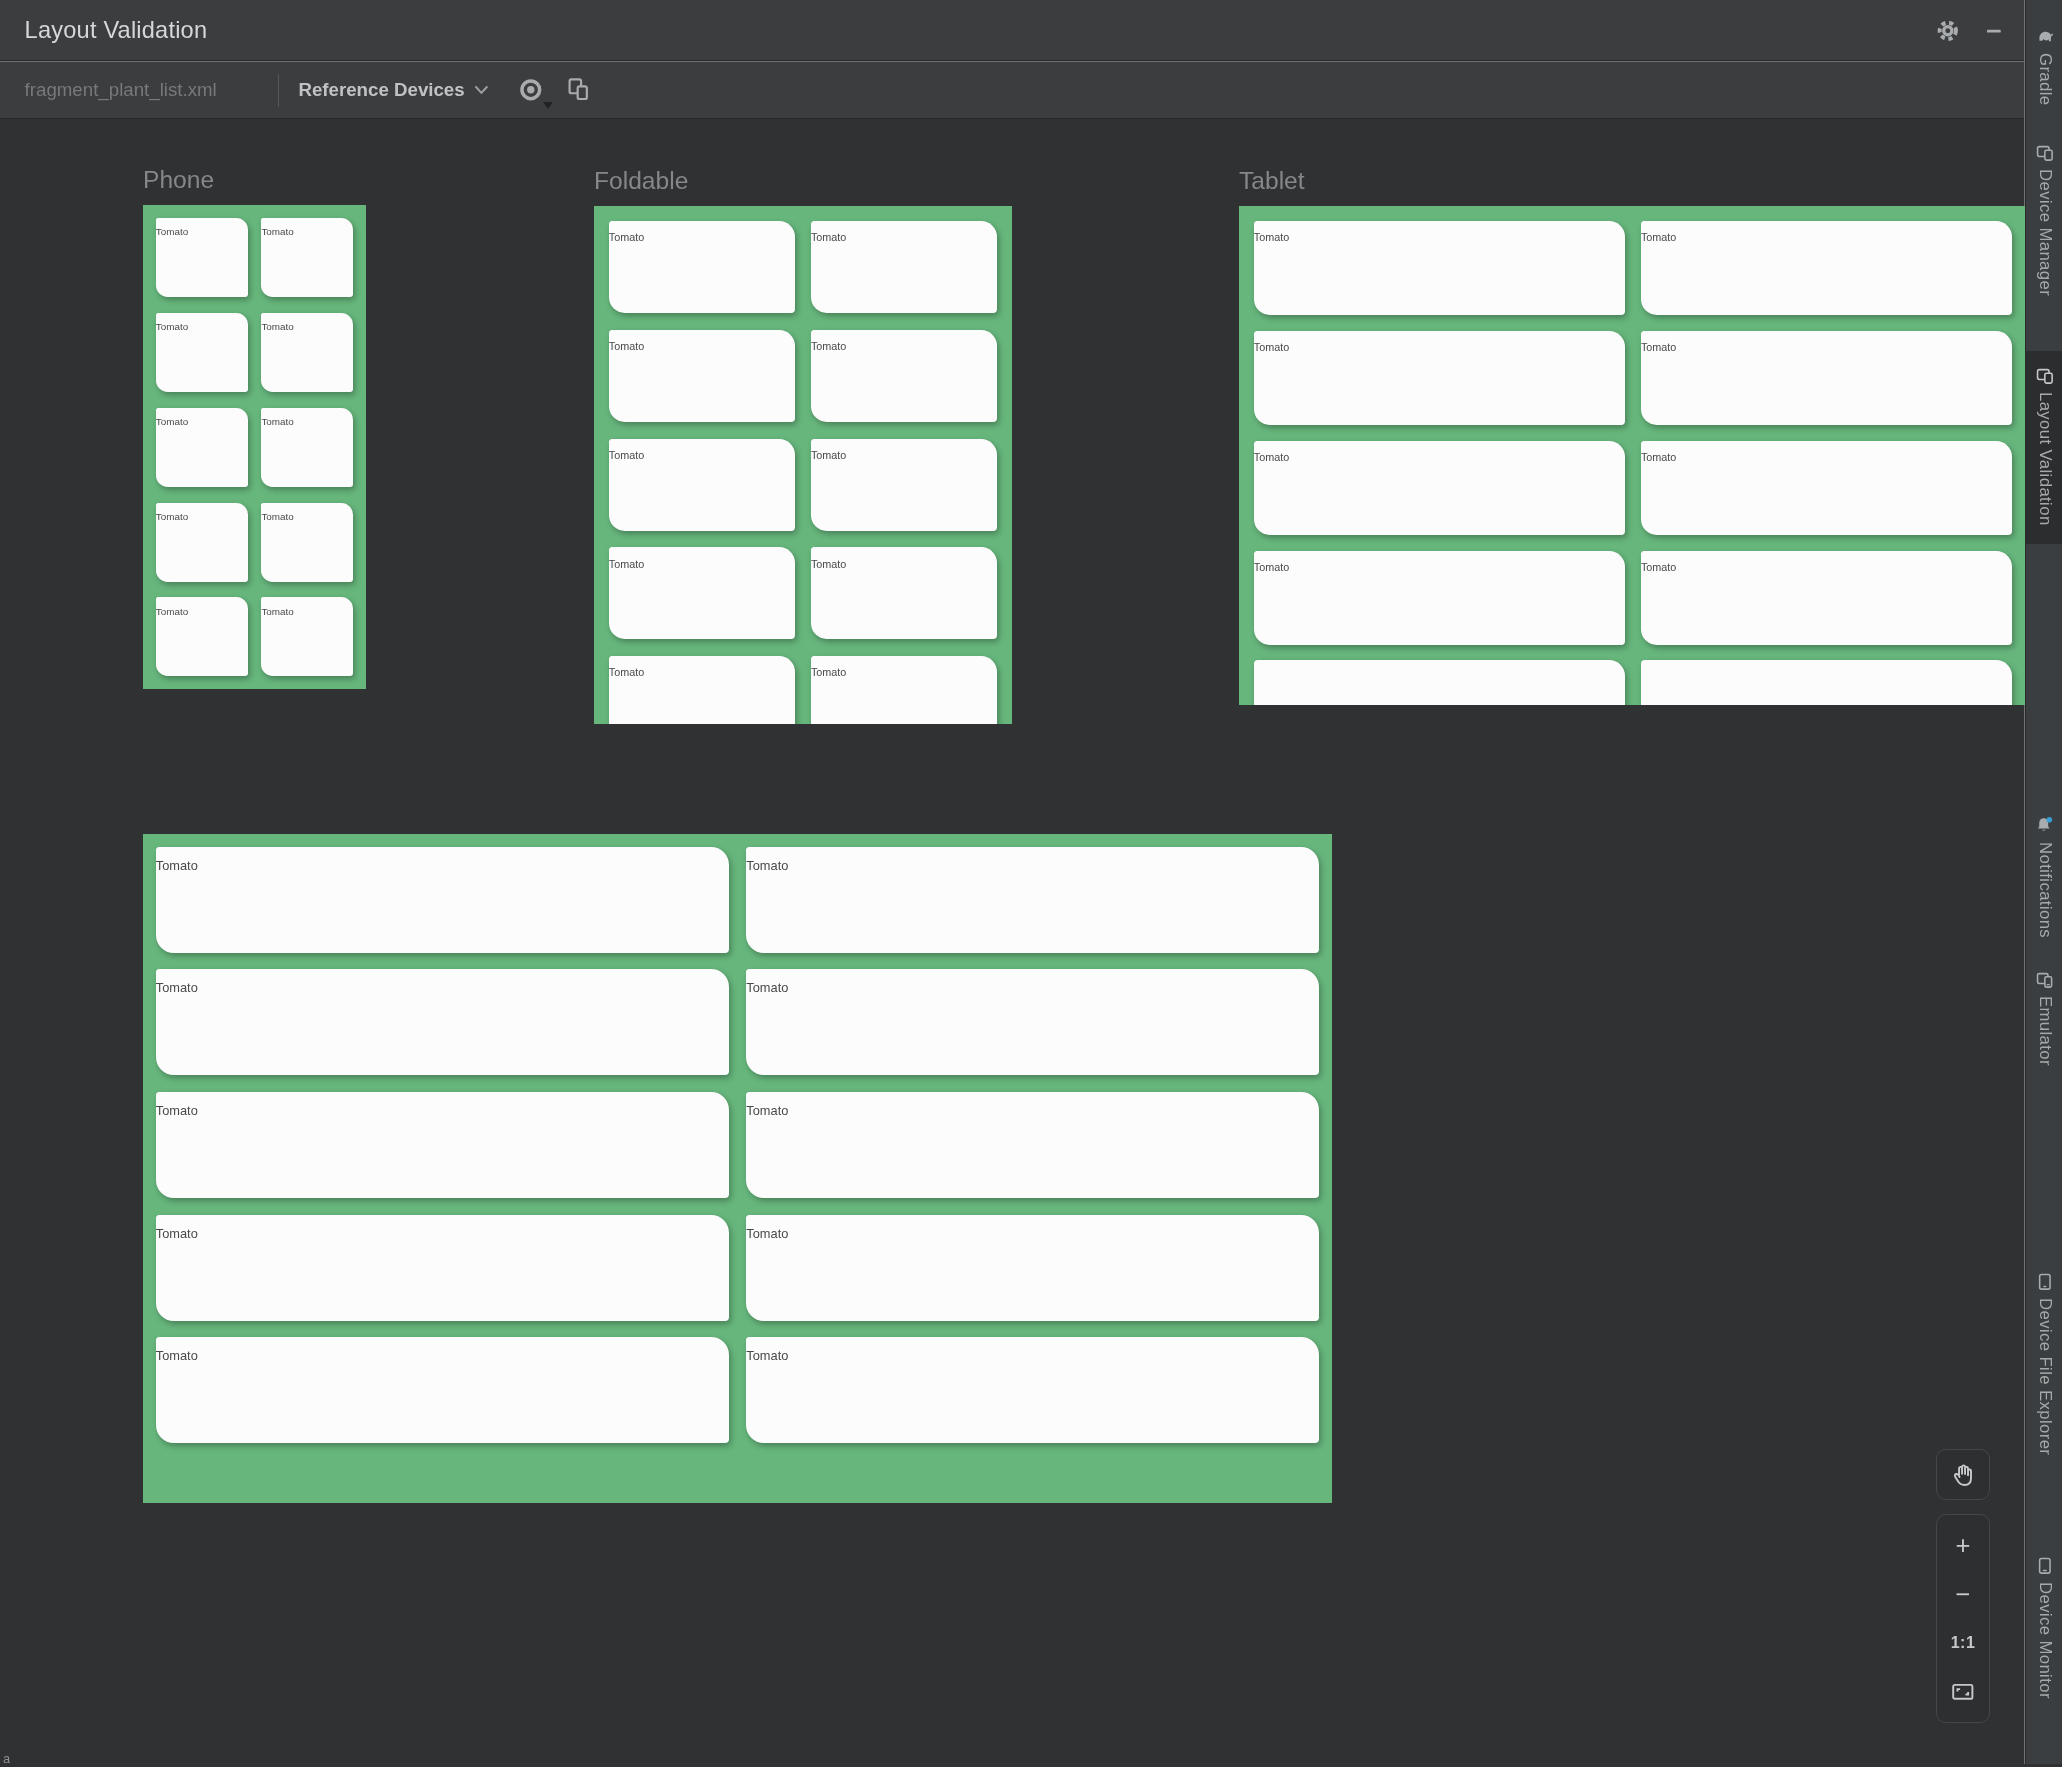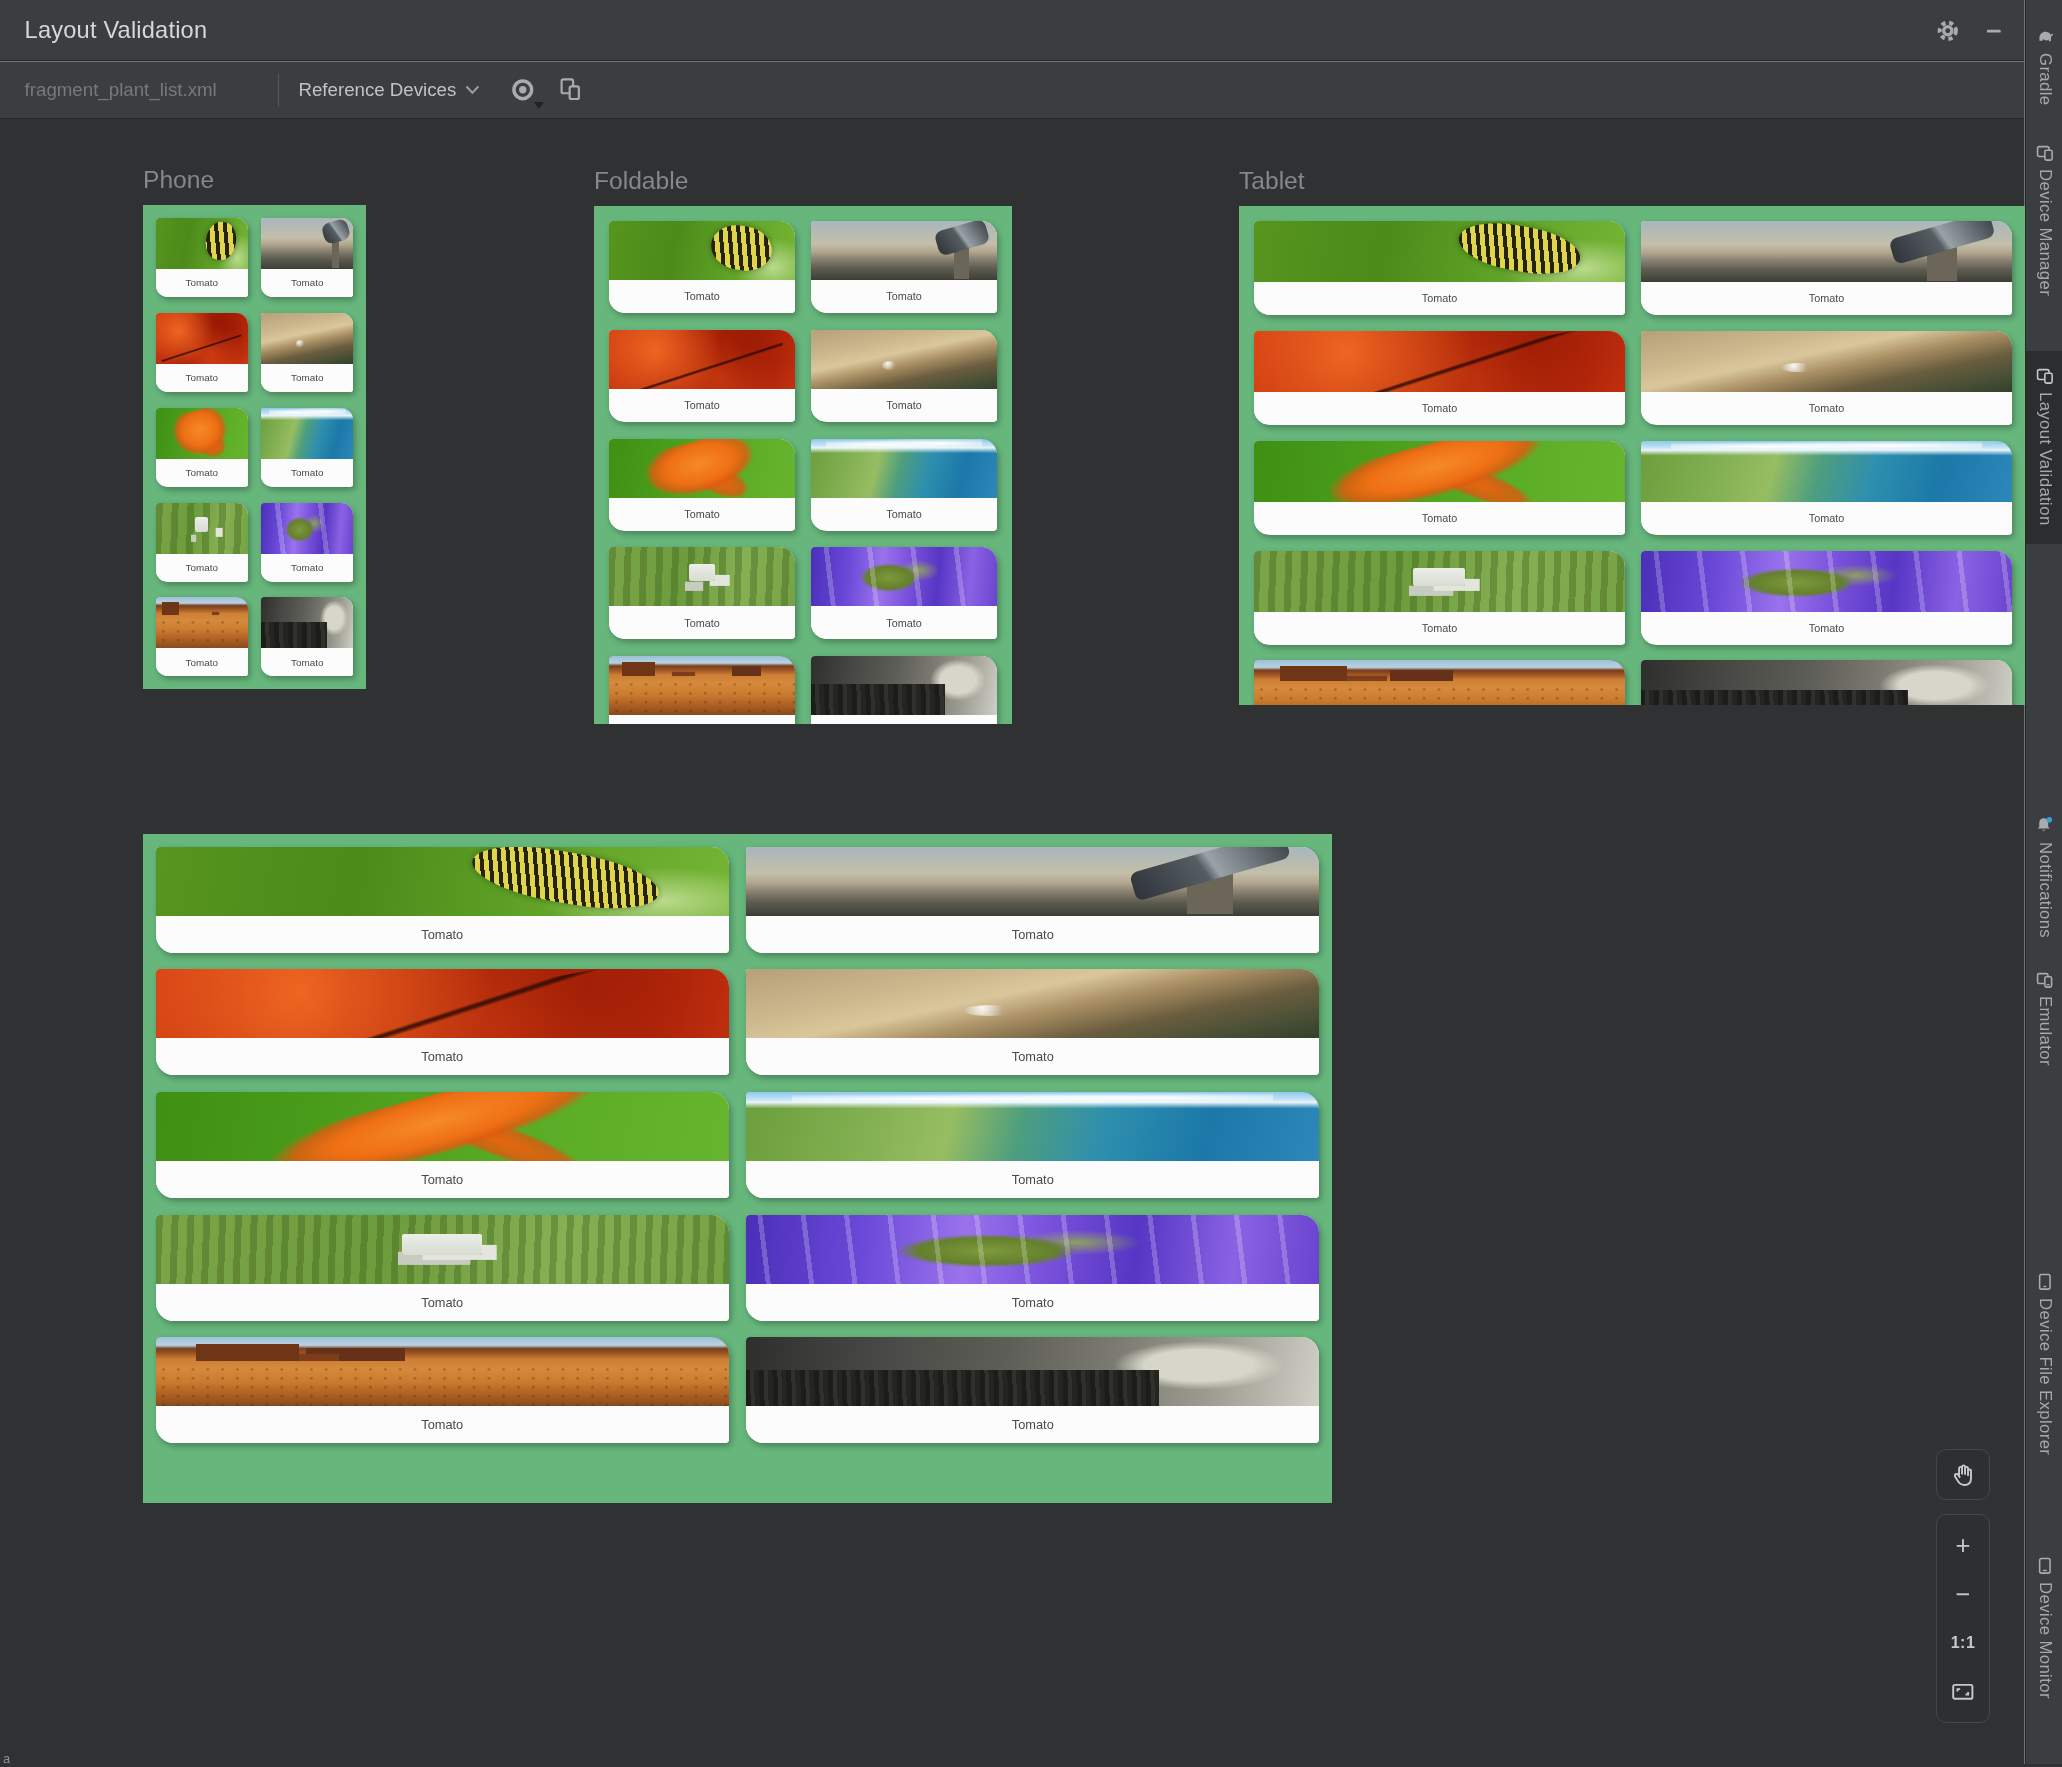--- a/index.html
+++ b/index.html
@@ -11,21 +11,21 @@
   .titlebar { position:absolute; left:0; top:0; width:2024px; height:61px;
     background:#3B3D3F; border-bottom:1px solid #27292B; display:flex; align-items:center; }
   .titlebar .title { margin-left:24.6px; font-size:23.6px; font-weight:500; color:#D5D7D9; letter-spacing:0.2px; }
   .titlebar-actions { position:absolute; right:19.7px; top:0; height:61px; display:flex; align-items:center; gap:19.7px; }
   .icon-btn { display:flex; align-items:center; justify-content:center; cursor:pointer; }
 
   .toolbar { position:absolute; left:0; top:62px; width:2024px; height:57px;
     background:#3B3D3F; border-bottom:1px solid #27292B; display:flex; align-items:center; }
   .file-name { margin-left:24.6px; font-size:18.7px; color:#77797B; }
   .v-sep { width:1px; height:33px; background:#55585A; margin:0 19.7px 0 61px; }
-  .selector { display:flex; align-items:center; gap:8.9px; color:#C0C2C4; font-size:18.7px; cursor:pointer; }
+  .selector { display:flex; align-items:center; gap:8.9px; color:#C0C2C4; font-size:18.7px; cursor:pointer;font-weight:bold; }
   .eye-wrap { position:relative; margin-left:27.6px; cursor:pointer; display:flex; }
   .eye-caret { position:absolute; right:-6.9px; bottom:-3.9px; }
   .copy-wrap { margin-left:19.7px; cursor:pointer; display:flex; }
 
   
   .sidebar { position:absolute; right:0; top:0; width:38px; height:1767px;
     background:#3B3E40; border-left:1px solid #27292B; }
   .sb-item { position:absolute; left:0; width:37px; display:flex; flex-direction:column;
     align-items:center; gap:7.9px; cursor:pointer; padding:5.9px 0; }
   .sb-item .sb-label { writing-mode:vertical-rl; font-size:16.7px; color:#A6A9AB; letter-spacing:0.4px; white-space:nowrap; }
@@ -41,21 +41,21 @@
 
   .sec-phone    { left:105px;  top:46px;  }
   .sec-foldable { left:556px;  top:47px;  }
   .sec-tablet   { left:1201px; top:47px;  }
   .sec-desktop  { left:105px;  top:704px; }
   .sec-phone    .device-box { margin-top:10.8px; width:223px;  height:484px; padding:12.8px; gap:15.8px 13.8px; grid-auto-rows:79px; }
   .sec-foldable .device-box { margin-top:10.8px; width:418px;  height:518px; padding:14.8px; gap:16.7px 15.8px; grid-auto-rows:92px; }
   .sec-tablet   .device-box { margin-top:10.8px; width:788px;  height:499px; padding:14.8px; gap:15.8px 15.8px; grid-auto-rows:94px; }
   .sec-desktop  .device-box { margin-top:10.8px; width:1189px; height:669px; padding:12.8px; gap:16.7px 17.7px; grid-auto-rows:106px; }
 
-  .card { display:flex; flex-direction:column; overflow:hidden; background:#FCFCFC;
+  .card { display:flex; overflow:hidden; background:#FCFCFC;
     box-shadow:2px 3px 5.9px rgba(0,0,0,.3); }
   .sec-phone    .card { border-radius:3px 11.8px 3px 11.8px; }
   .sec-foldable .card { border-radius:3.9px 15.8px 3.9px 15.8px; }
   .sec-tablet   .card { border-radius:3.9px 15.8px 3.9px 15.8px; }
   .sec-desktop  .card { border-radius:3.9px 17.7px 3.9px 17.7px; }
   .card-img { position:relative; overflow:hidden; flex:none; }
   .sec-phone    .card-img { height:51px; } .sec-phone    .card-label { height:27.6px; font-size:9.9px; }
   .sec-foldable .card-img { height:59px; } .sec-foldable .card-label { height:32.5px; font-size:10.8px; }
   .sec-tablet   .card-img { height:61px; } .sec-tablet   .card-label { height:32.5px; font-size:10.8px; }
   .sec-desktop  .card-img { height:69px; } .sec-desktop  .card-label { height:37px; font-size:12.8px; }

